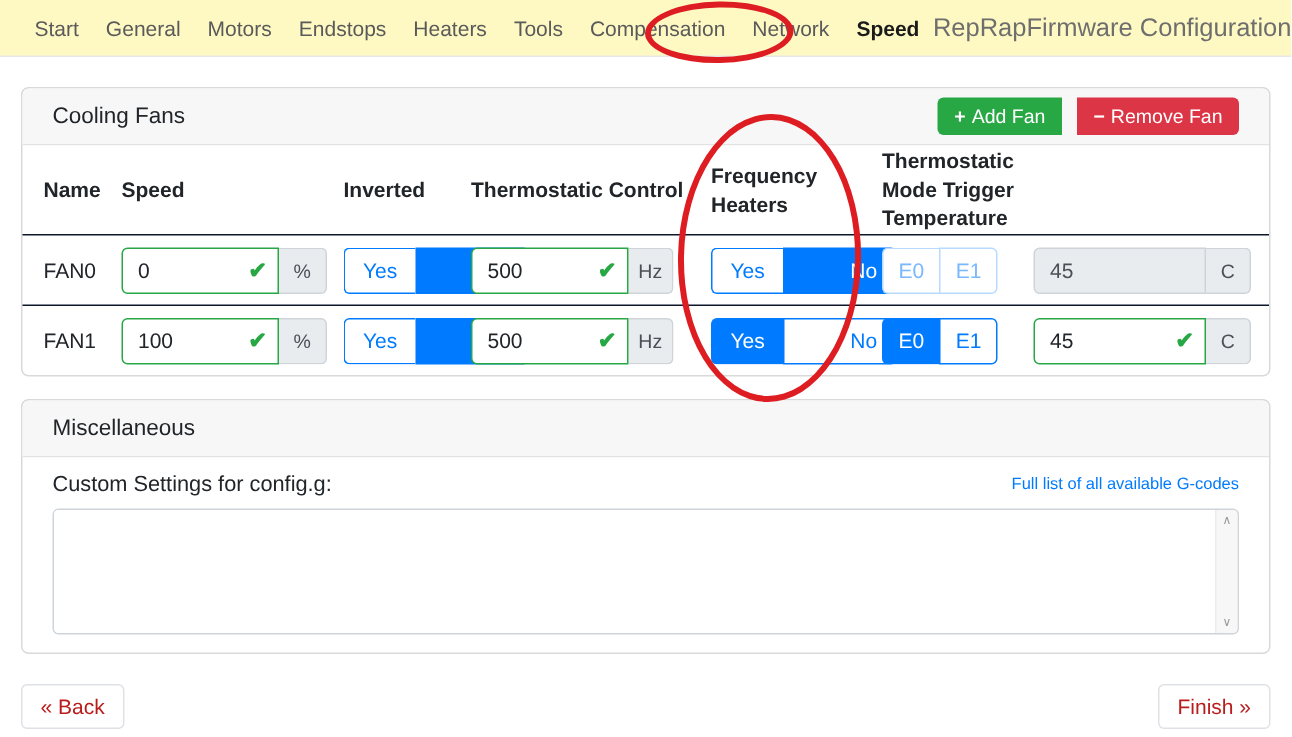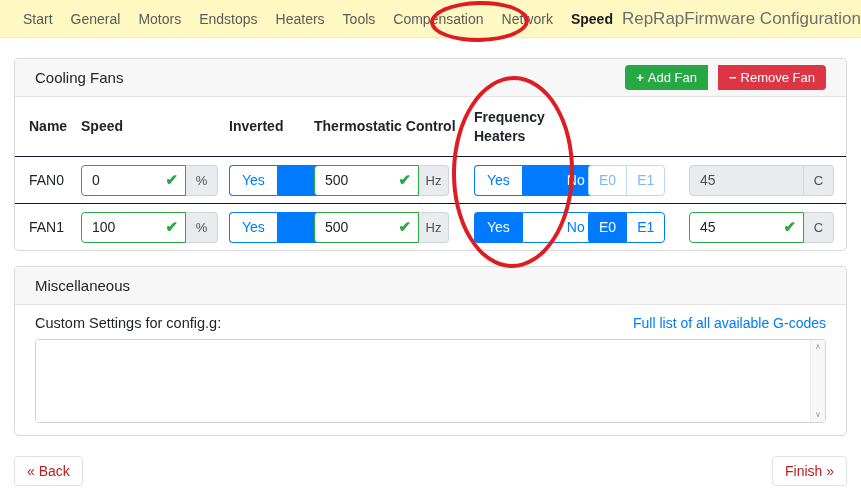--- a/index.html
+++ b/index.html
@@ -108,21 +108,21 @@
   .tbtn.heater { padding: 0 10px; }
   .toggle-group.dim .tbtn { border-color: #b8daff; color: #79b8ff; }
   .toggle-group.dim .tbtn:first-child { border-right: none; }
   .toggle-group.dim { border: none; }
   .toggle-group.dim .tbtn + .tbtn { border-left: 1px solid #b8daff; }
 
   
   .misc-body { padding: 10px 20px 12px 20px; }
   .misc-top { display: flex; align-items: center; justify-content: space-between; }
   .misc-label { font-size: 14.5px; color: #212529; }
-  .gcodes-link { color: #007bff; font-size: 14px; text-decoration: none; cursor: pointer; }
+  .gcodes-link { color: #007bff; font-size: 11px; text-decoration: none; cursor: pointer; }
   .ta-wrap {
     margin-top: 8px; position: relative;
     border: 1px solid #ced4da; border-radius: 4px;
     height: 84px; overflow: hidden; background: #fff;
   }
   .ta-wrap textarea {
     border: none; outline: none; resize: none;
     width: calc(100% - 15px); height: 100%;
     font-family: "Liberation Sans", sans-serif; font-size: 13px;
     padding: 6px 8px;
@@ -182,20 +182,21 @@
         <button class="btn-sm btn-remove"><span class="bicon">−</span><span>Remove Fan</span></button>
       </div>
     </div>
 
     <div class="frow head">
       <div class="hcell">Name</div>
       <div class="hcell">Speed</div>
       <div class="hcell">Inverted</div>
       <div class="hcell">Thermostatic Control</div>
       <div class="hcell">Frequency Heaters</div>
+      <div class="hcell">Thermostatic Mode Trigger Temperature</div>
     </div>
 
     <div class="frow data">
       <div class="fan-name">FAN0</div>
       <div class="input-group w-speed">
         <span class="ig-input">
             <input value="0" style="">
             <span class="check">✔</span>
           </span>
         <span class="ig-addon">%</span>

